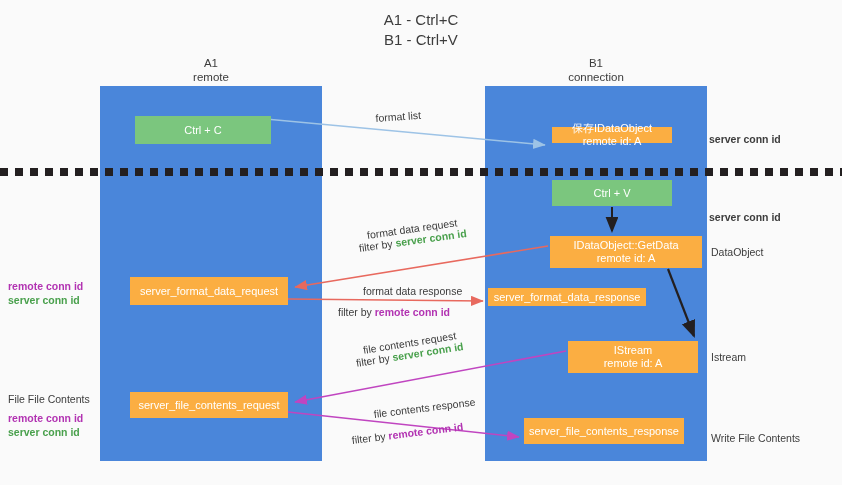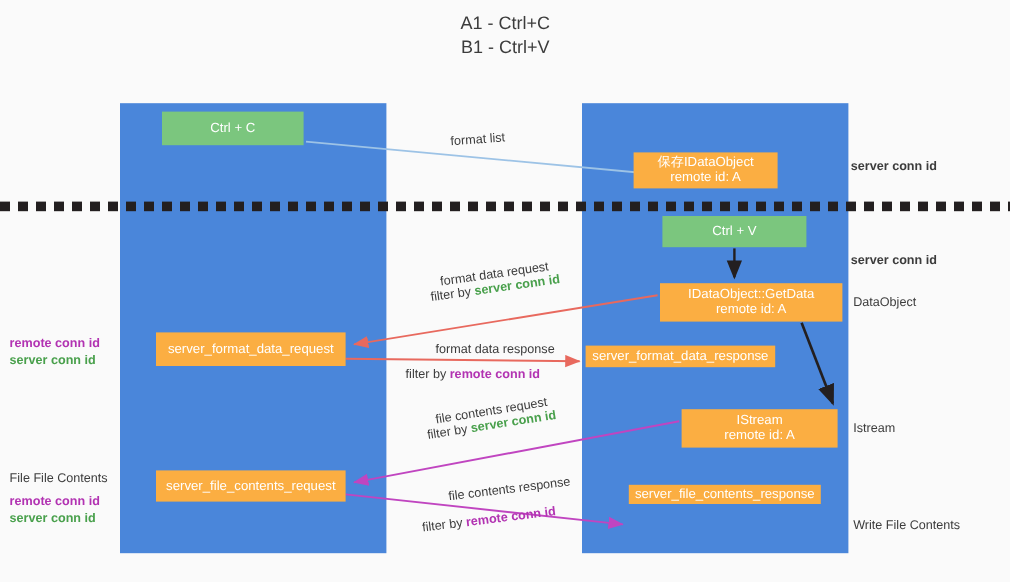--- a/index.html
+++ b/index.html
@@ -35,29 +35,29 @@
 
   .node{
     position:absolute;box-sizing:border-box;
     display:flex;align-items:center;justify-content:center;
     text-align:center;color:#ffffff;font-size:11px;line-height:13px;
     white-space:pre;
   }
   .node.green{background:#7bc67e;}
   .node.orange{background:#fbae42;}
 
-  .n-ctrlc{left:135px;top:93px;width:118px;height:28px;}
-  .n-save{left:528px;top:127px;width:120px;height:30px;}
+  .n-ctrlc{left:135px;top:116px;width:136px;height:28px;}
+  .n-save{left:552px;top:127px;width:120px;height:16px;}
   .n-ctrlv{left:552px;top:180px;width:120px;height:26px;text-align:center;}
   .n-getdata{left:550px;top:236px;width:152px;height:32px;}
   .n-fmtreq{left:130px;top:277px;width:158px;height:28px;}
   .n-fmtresp{left:488px;top:288px;width:158px;height:18px;}
   .n-istream{left:568px;top:341px;width:130px;height:32px;}
   .n-filereq{left:130px;top:392px;width:158px;height:26px;}
-  .n-fileresp{left:524px;top:404px;width:160px;height:16px;}
+  .n-fileresp{left:524px;top:418px;width:160px;height:26px;}
 
   .lbl{position:absolute;font-size:10.5px;line-height:14px;color:#3c3c3c;white-space:pre;}
   .green-t{color:#49a04c;font-weight:bold;}
   .purple-t{color:#b233b2;font-weight:bold;}
 
   .rot-a{transform:rotate(-8deg);transform-origin:left top;}
   .rot-b{transform:rotate(-9deg);transform-origin:left top;}
   .rot-c{transform:rotate(-7deg);transform-origin:left top;}
 
   .l-formatlist{left:375px;top:111px;transform:rotate(-4deg);transform-origin:left top;}
@@ -82,20 +82,24 @@
   .r-writefile{left:711px;top:431px;}
 </style>
 </head>
 <body>
 
 <div class="stage">
 
   <div class="title">A1 - Ctrl+C
 B1 - Ctrl+V</div>
 
+  <div class="colhead colheadA">A1
+remote</div>
+  <div class="colhead colheadB">B1
+connection</div>
 
   <div class="col colA"></div>
   <div class="col colB"></div>
 
   <svg class="wires" viewBox="0 0 842 485">
     <defs>
       <marker id="ah-blue" markerWidth="9" markerHeight="9" refX="7.5" refY="3.2" orient="auto">
         <path d="M0,0 L8,3.2 L0,6.4 z" fill="#9dc3e6"></path>
       </marker>
       <marker id="ah-red" markerWidth="9" markerHeight="9" refX="7.5" refY="3.2" orient="auto">

